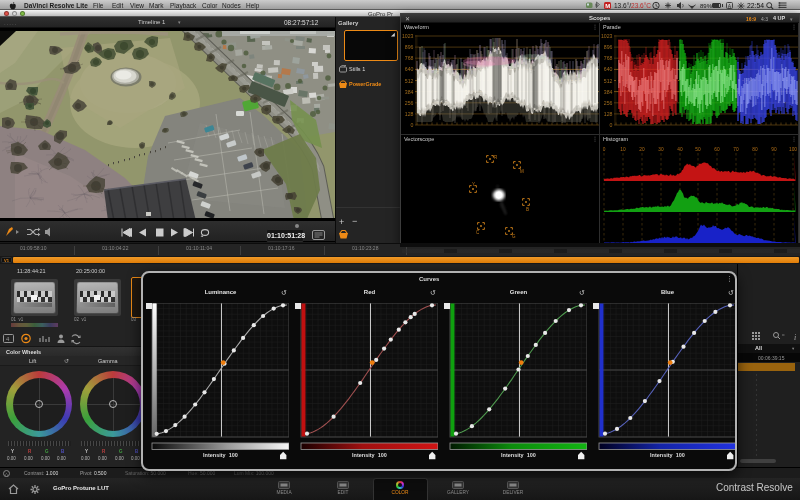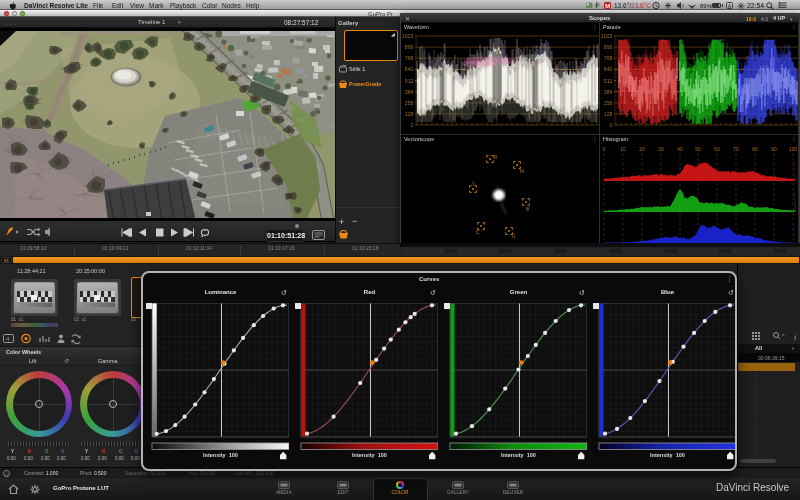--- a/index.html
+++ b/index.html
@@ -1835,21 +1835,21 @@
     <svg class="a" style="left:452px;top:3px" width="12" height="8" xmlns="http://www.w3.org/2000/svg">
       <rect x="0.5" y="0.5" width="11" height="7" rx="1" fill="#333" stroke="#666" stroke-width="0.8"></rect>
       <rect x="2.5" y="2.5" width="7" height="3" fill="#888"></rect>
     </svg>
     <div class="a" style="left:458px;top:12px;font-size:4.8px;color:#8a8a8a;transform:translateX(-50%)">GALLERY</div>
     <svg class="a" style="left:507px;top:3px" width="12" height="8" xmlns="http://www.w3.org/2000/svg">
       <rect x="0.5" y="0.5" width="11" height="7" rx="1" fill="#333" stroke="#666" stroke-width="0.8"></rect>
       <rect x="2.5" y="2.5" width="7" height="3" fill="#888"></rect>
     </svg>
     <div class="a" style="left:513px;top:12px;font-size:4.8px;color:#8a8a8a;transform:translateX(-50%)">DELIVER</div>
-    <div class="a" style="left:716px;top:4px;font-size:10px;color:#c9c9c9">DaVinci Resolve</div>
+    <div class="a" style="left:716px;top:4px;font-size:10px;color:#c9c9c9">Contrast Resolve</div>
   </div>
 <div class="a" style="left:141px;top:271px;width:596px;height:200px;background:#0a0a0a;border:2px solid #b2b2b2;border-radius:8px;box-shadow:0 4px 14px rgba(0,0,0,0.7);overflow:hidden">
     <div class="a" style="left:0;top:2px;width:592px;height:12px">
       <div class="a" style="left:276px;top:1px;font-size:6px;font-weight:bold;color:#ddd">Curves</div>
       <div class="a" style="left:583px;top:0px;font-size:7px;color:#bbb">⋮</div>
     </div>
     <div class="a" style="left:9px;top:16px;width:137px;height:11px">
       <div class="a" style="left:0;top:0;width:137px;text-align:center;font-size:6px;font-weight:bold;color:#e4e4e4">Luminance</div>
       <div class="a" style="left:129px;top:0px;font-size:7px;color:#ccc">↺</div>
     </div>

